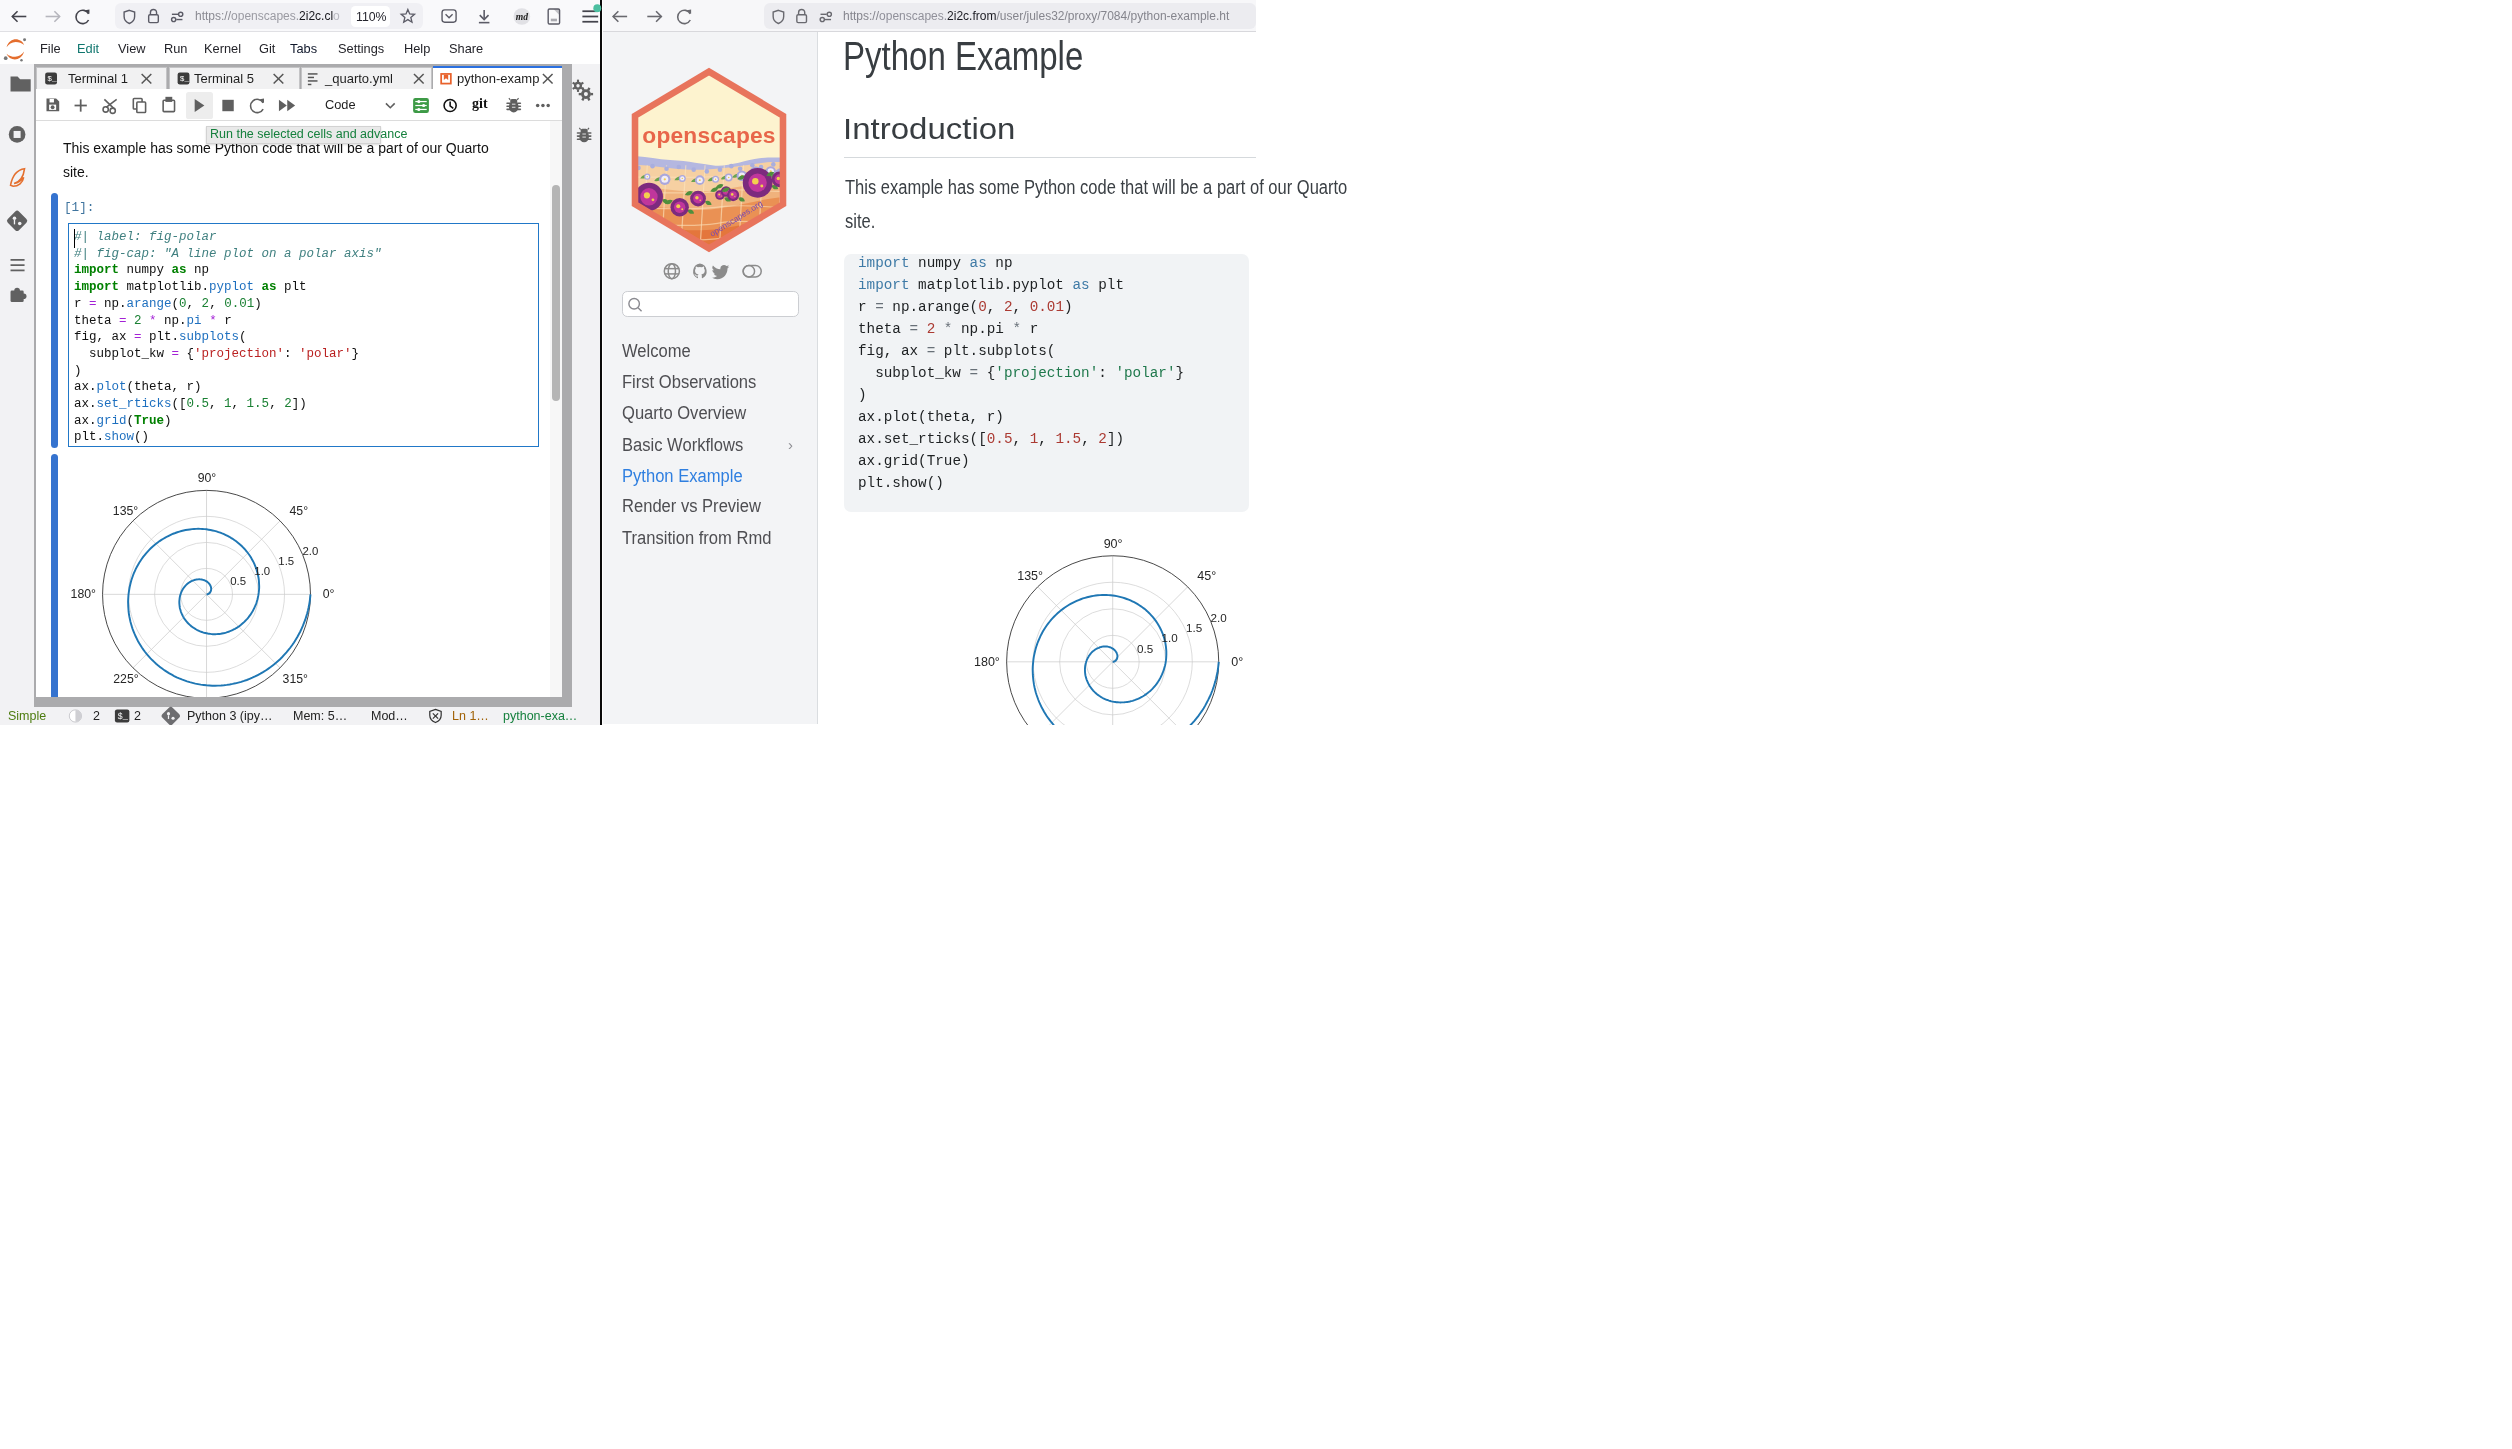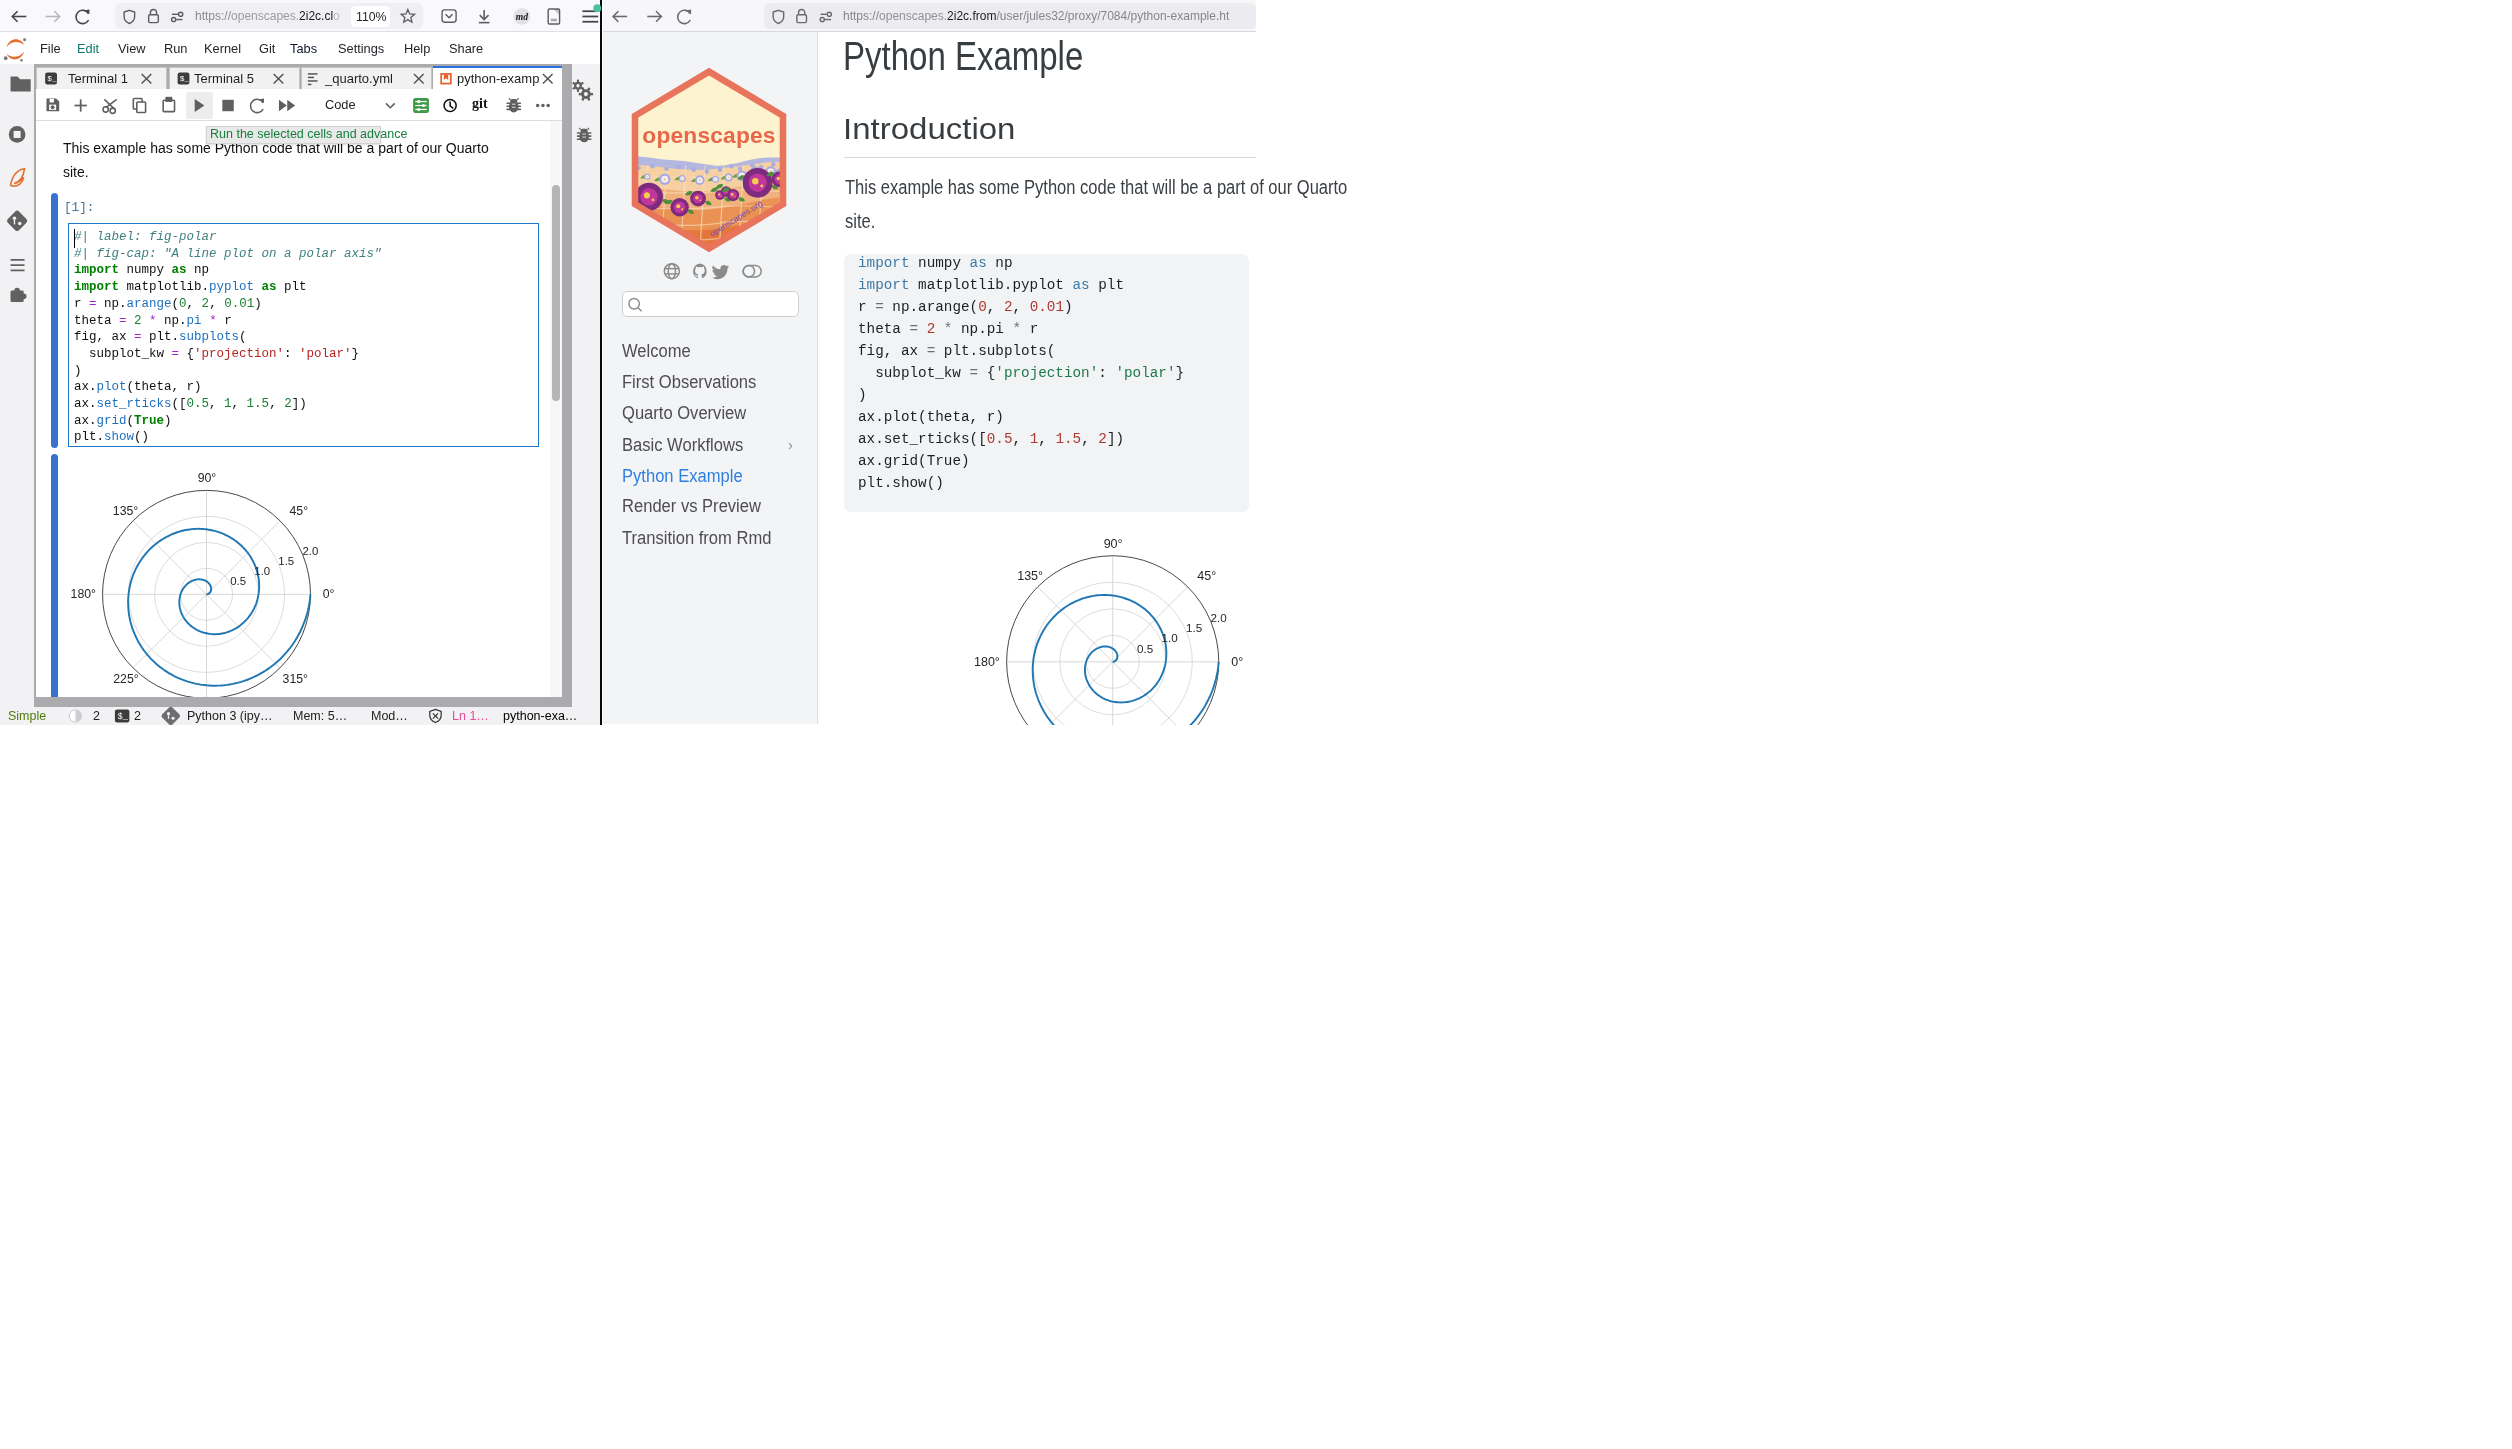--- a/index.html
+++ b/index.html
@@ -96,22 +96,22 @@
 <div class="ab" style="left:516px;top:64px;width:8.3px;height:216px;background:#b5b5b5;border-radius:4.4px"></div>
 </div>
 <div class="ab" style="left:206px;top:126px;width:175px;height:17.5px;background:#e9e9e9;border:0.9px solid #d2d2d2;box-shadow:0 0.9px 1.8px rgba(0,0,0,.15)"></div>
 <div class="t" style="left:210px;top:127px;font-size:12.5px;color:#15803d">Run the selected cells and advance</div>
 <div class="t" style="left:8px;top:709px;font-size:12.5px;color:#4d7c0f">Simple</div>
 <div class="t" style="left:93px;top:709px;font-size:12.5px;color:#222">2</div>
 <div class="t" style="left:134px;top:709px;font-size:12.5px;color:#222">2</div>
 <div class="t" style="left:187px;top:709px;font-size:12.5px;color:#222">Python 3 (ipy…</div>
 <div class="t" style="left:293px;top:709px;font-size:12.5px;color:#222">Mem: 5…</div>
 <div class="t" style="left:371px;top:709px;font-size:12.5px;color:#222">Mod…</div>
-<div class="t" style="left:452px;top:709px;font-size:12.5px;color:#ec4899">Ln 1…</div>
-<div class="t" style="left:503px;top:709px;font-size:12.5px;color:#000000">python-exa…</div>
+<div class="t" style="left:452px;top:709px;font-size:12.5px;color:#a16207">Ln 1…</div>
+<div class="t" style="left:503px;top:709px;font-size:12.5px;color:#15803d">python-exa…</div>
 <div class="ab" style="left:600px;top:0;width:2.2px;height:725px;background:#0a0a0a"></div>
 <div class="ab" style="left:603px;top:0;width:653px;height:725px;background:#fff"></div>
 <div class="ab" style="left:603px;top:0;width:653px;height:32px;background:#f7f7f9;border-bottom:0.9px solid #d8d8dc"></div>
 <div class="ab" style="left:764px;top:3.1px;width:492px;height:26px;background:#ececf0;border-radius:6.1px"></div>
 <div class="t" style="left:843px;top:8.8px;font-size:12px;color:#85858d">https://<span style="color:#90909a">openscapes.</span><span style="color:#1b1b22">2i2c.from</span><span style="color:#85858d">/user/jules32/proxy/7084/python-example.ht</span></div>
 <div class="ab" style="left:603px;top:32px;width:215px;height:692px;background:#f3f4f6;border-right:0.9px solid #dadde0"></div>
 <svg class="ab" style="left:628px;top:67px;width:162px;height:186px" viewBox="0 0 185 212">
 <defs>
       <clipPath id="hexclip">
         <polygon points="92.5,8.6 174.0,57.3 174.0,154.7 92.5,203.4 11.0,154.7 11.0,57.3"></polygon>

